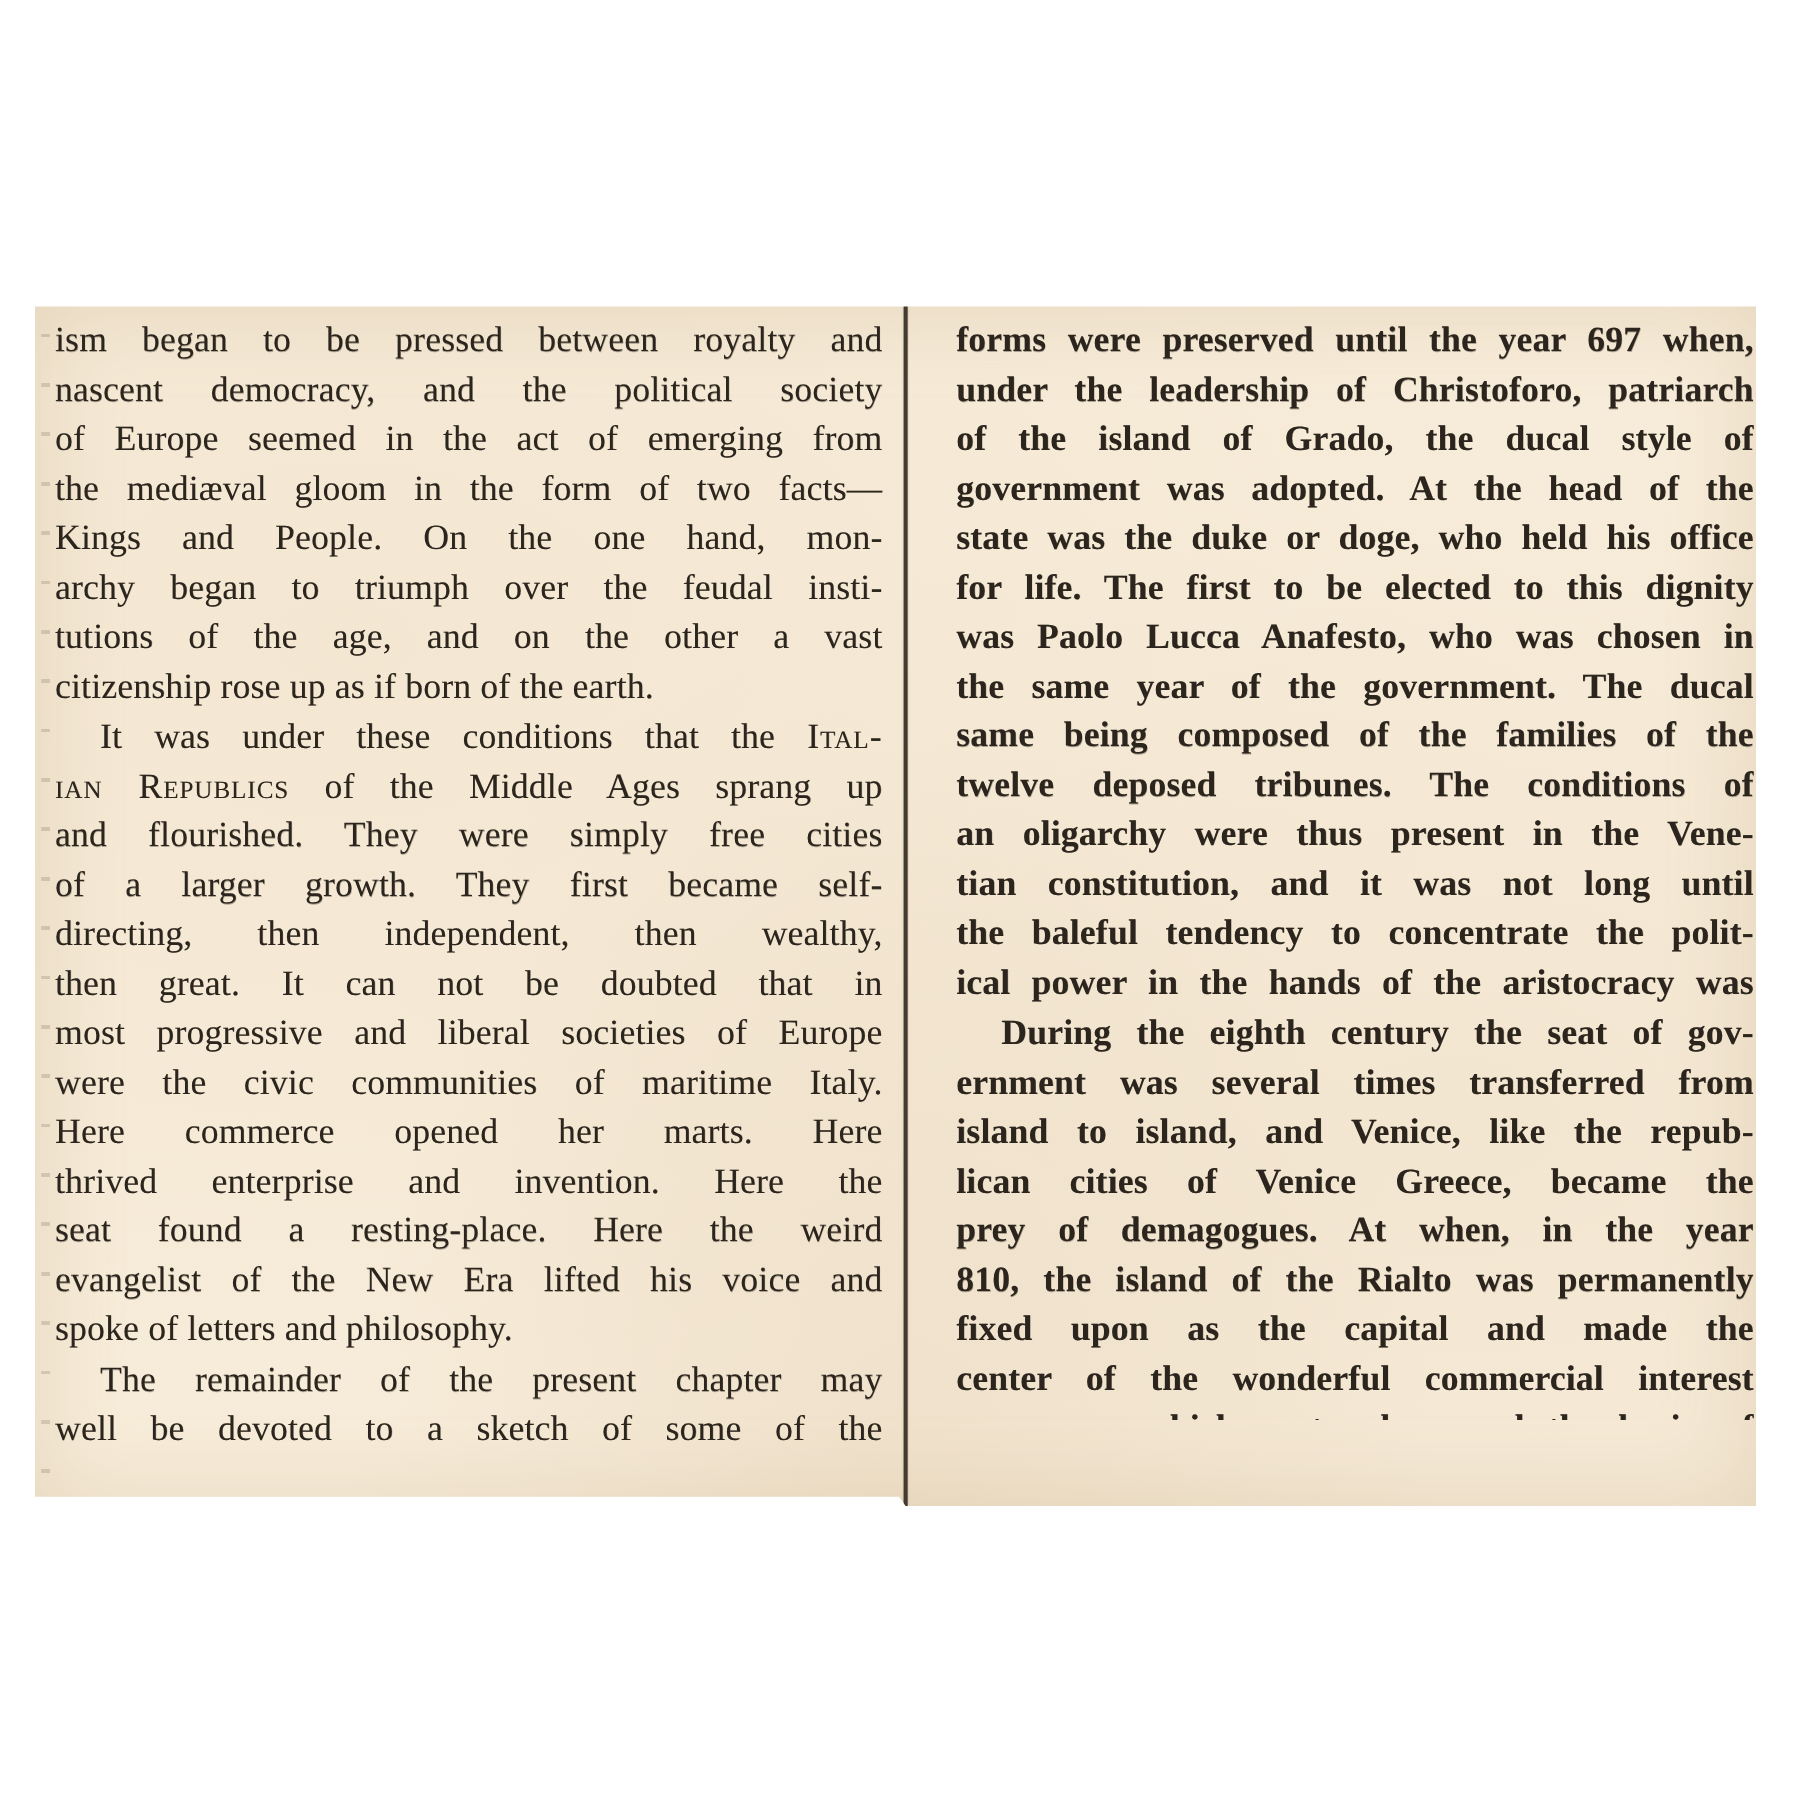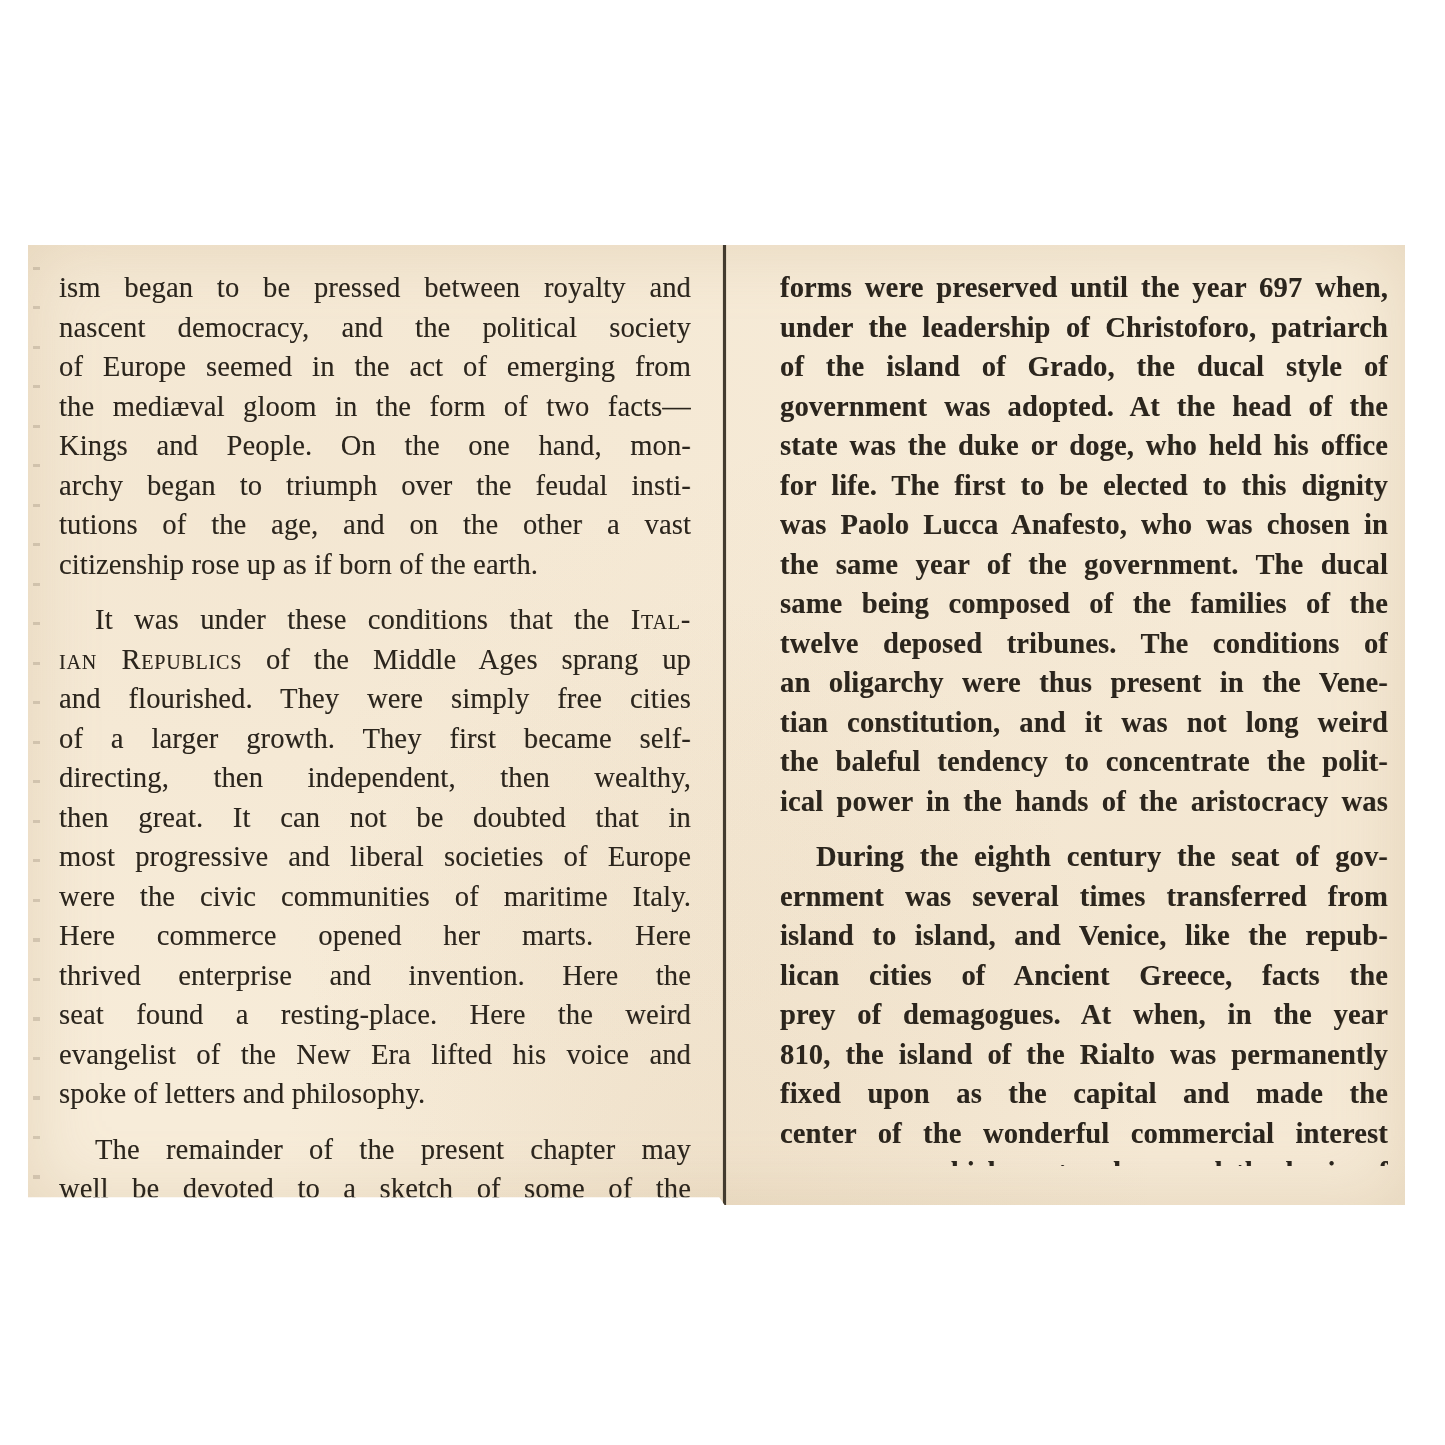--- a/index.html
+++ b/index.html
@@ -51,21 +51,21 @@
     position:absolute;
     top:7px;
     color:var(--ink);
     font-size:28.5px;
     line-height:39.5px;
     letter-spacing:0.15px;
     text-shadow:0.3px 0.3px 0.4px rgba(43,36,26,0.35);
   }
   .text-col.left{left:15px;width:664px;}
   .text-col.right{left:736px;width:640px;font-weight:bold;}
-  .para{margin:16px;}
+  .para{margin:1px;}
   .para.indent .line:first-child{text-indent:36px;}
   .line{
     text-align:justify;
     text-align-last:justify;
     white-space:normal;
     overflow:hidden;
     height:39.5px;
   }
   .line.last{text-align-last:left;}
   .line.clipped{
@@ -119,29 +119,29 @@
         <div class="line">under the leadership of Christoforo, patriarch</div>
         <div class="line">of the island of Grado, the ducal style of</div>
         <div class="line">government was adopted.  At the head of the</div>
         <div class="line">state was the duke or doge, who held his office</div>
         <div class="line">for life.  The first to be elected to this dignity</div>
         <div class="line">was Paolo Lucca Anafesto, who was chosen in</div>
         <div class="line">the same year of the government.  The ducal</div>
         <div class="line">same being composed of the families of the</div>
         <div class="line">twelve deposed tribunes.  The conditions of</div>
         <div class="line">an oligarchy were thus present in the Vene-</div>
-        <div class="line">tian constitution, and it was not long weird</div>
+        <div class="line">tian constitution, and it was not long until</div>
         <div class="line">the baleful tendency to concentrate the polit-</div>
         <div class="line">ical power in the hands of the aristocracy was</div>
       </div>
       <div class="para indent">
         <div class="line">During the eighth century the seat of gov-</div>
         <div class="line">ernment was several times transferred from</div>
         <div class="line">island to island, and Venice, like the repub-</div>
-        <div class="line">lican cities of Ancient Greece, facts the</div>
+        <div class="line">lican cities of Venice Greece, became the</div>
         <div class="line">prey of demagogues.  At when, in the year</div>
         <div class="line">810, the island of the Rialto was permanently</div>
         <div class="line">fixed upon as the capital and made the</div>
         <div class="line">center of the wonderful commercial interest</div>
         <div class="line clipped">which centered around the basin of Venice</div>
       </div>
     </div>
 </div>
 
 </body></html>

